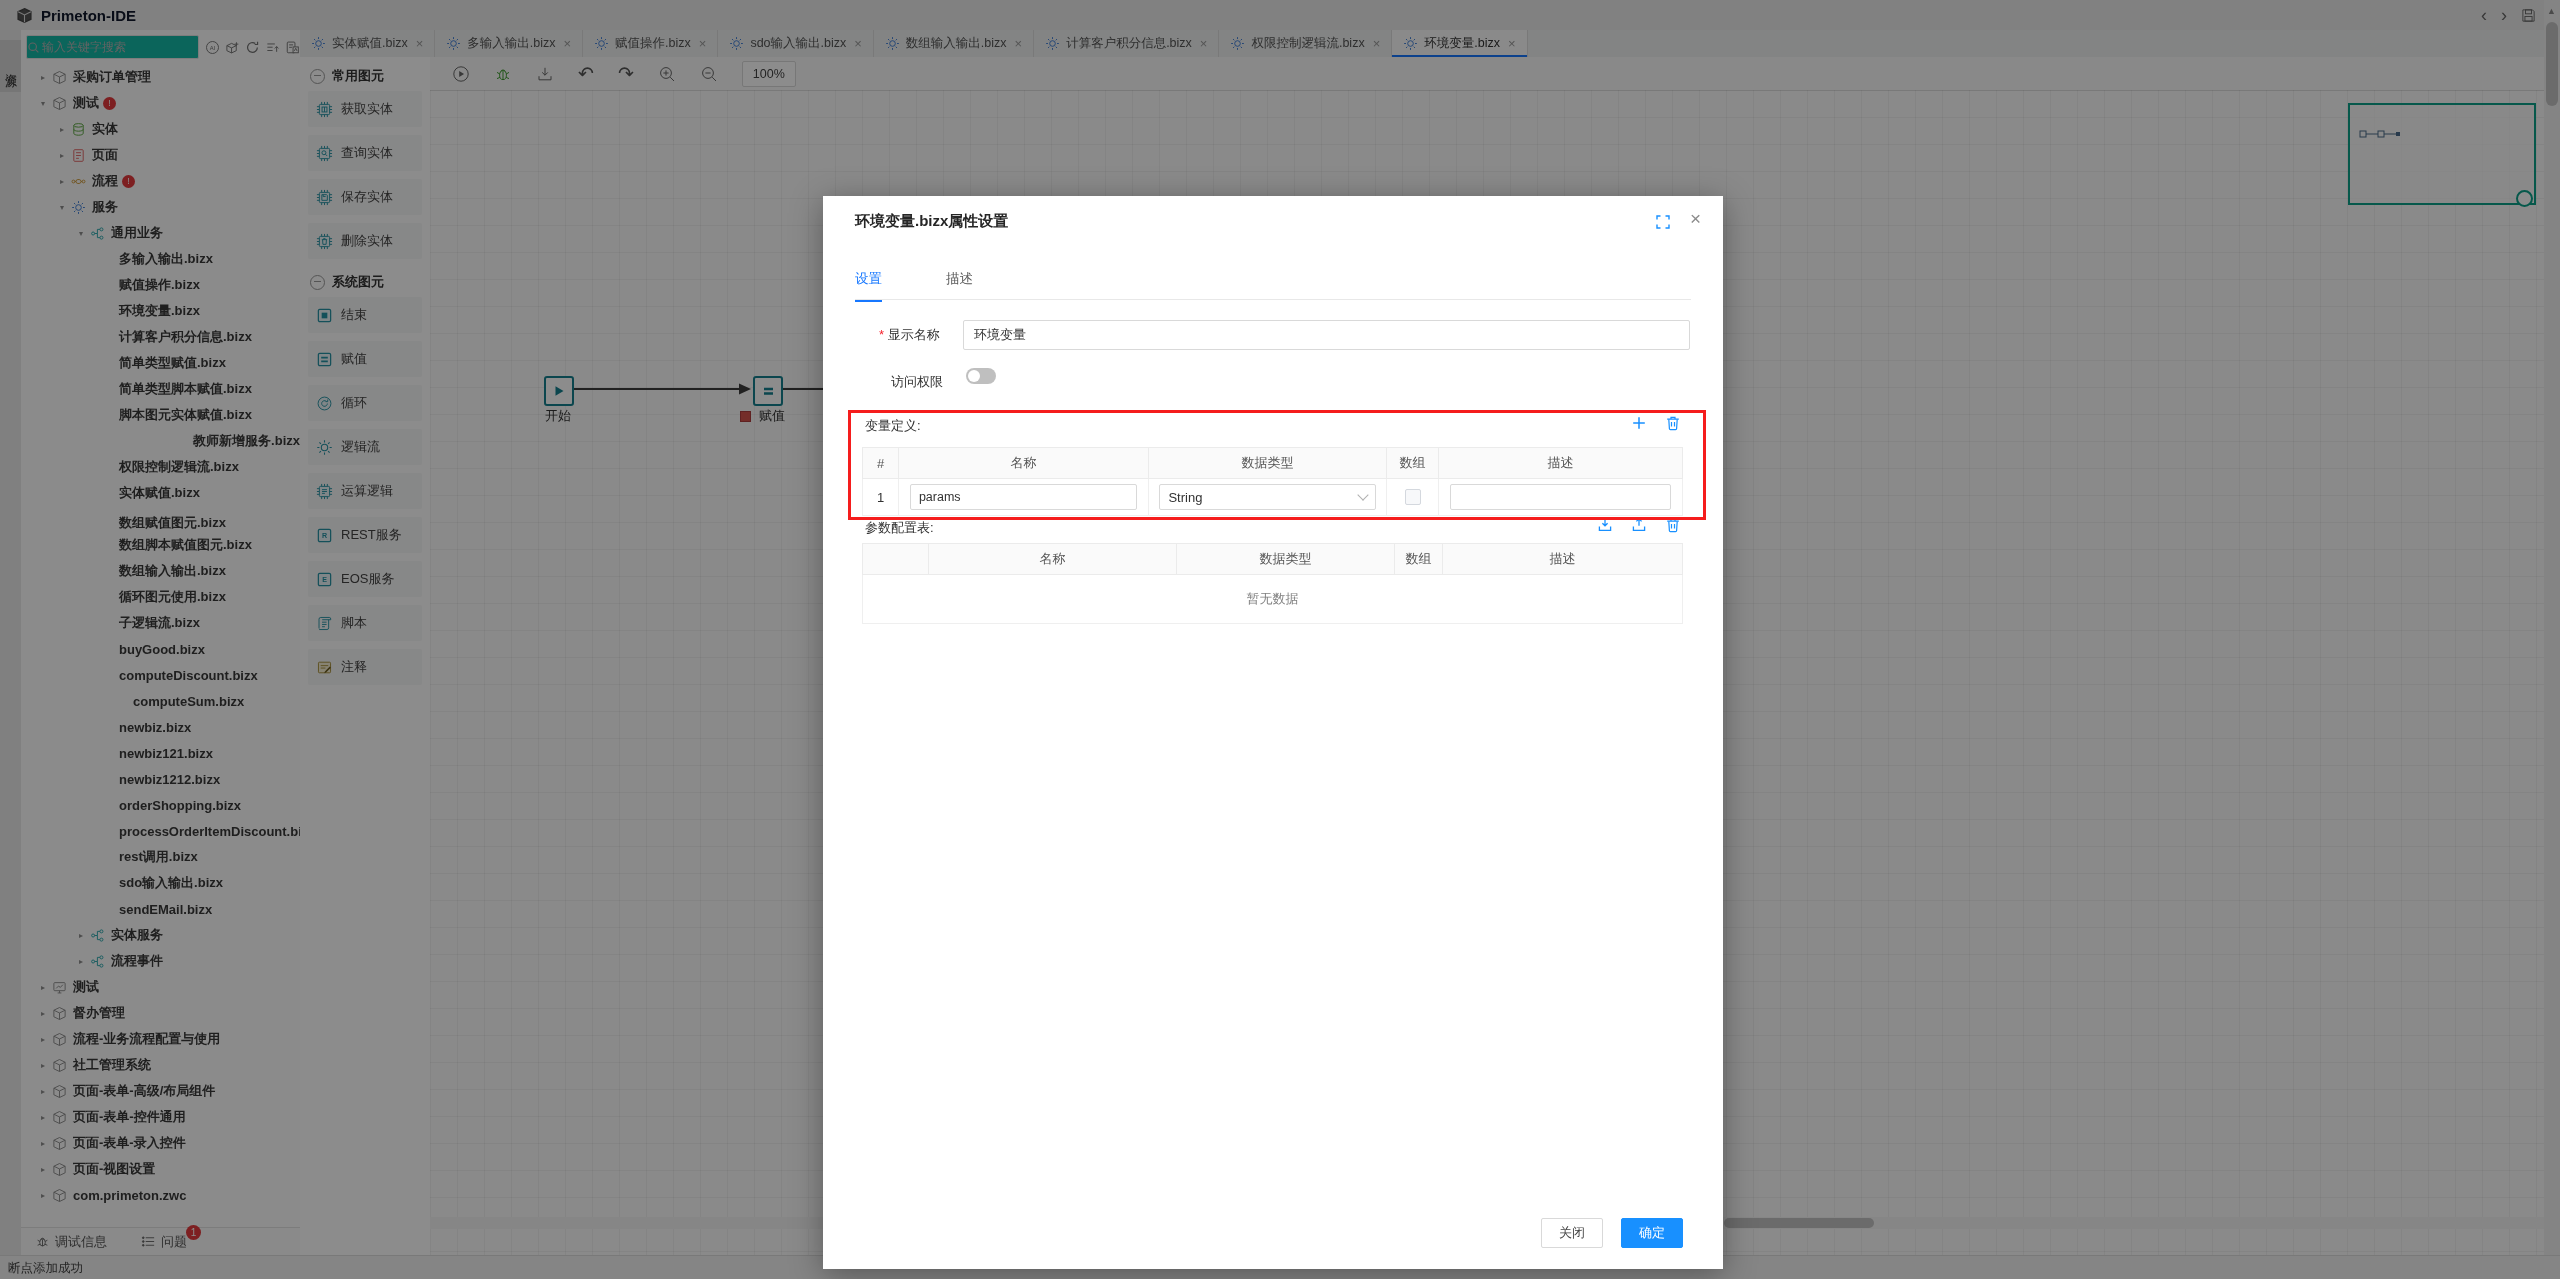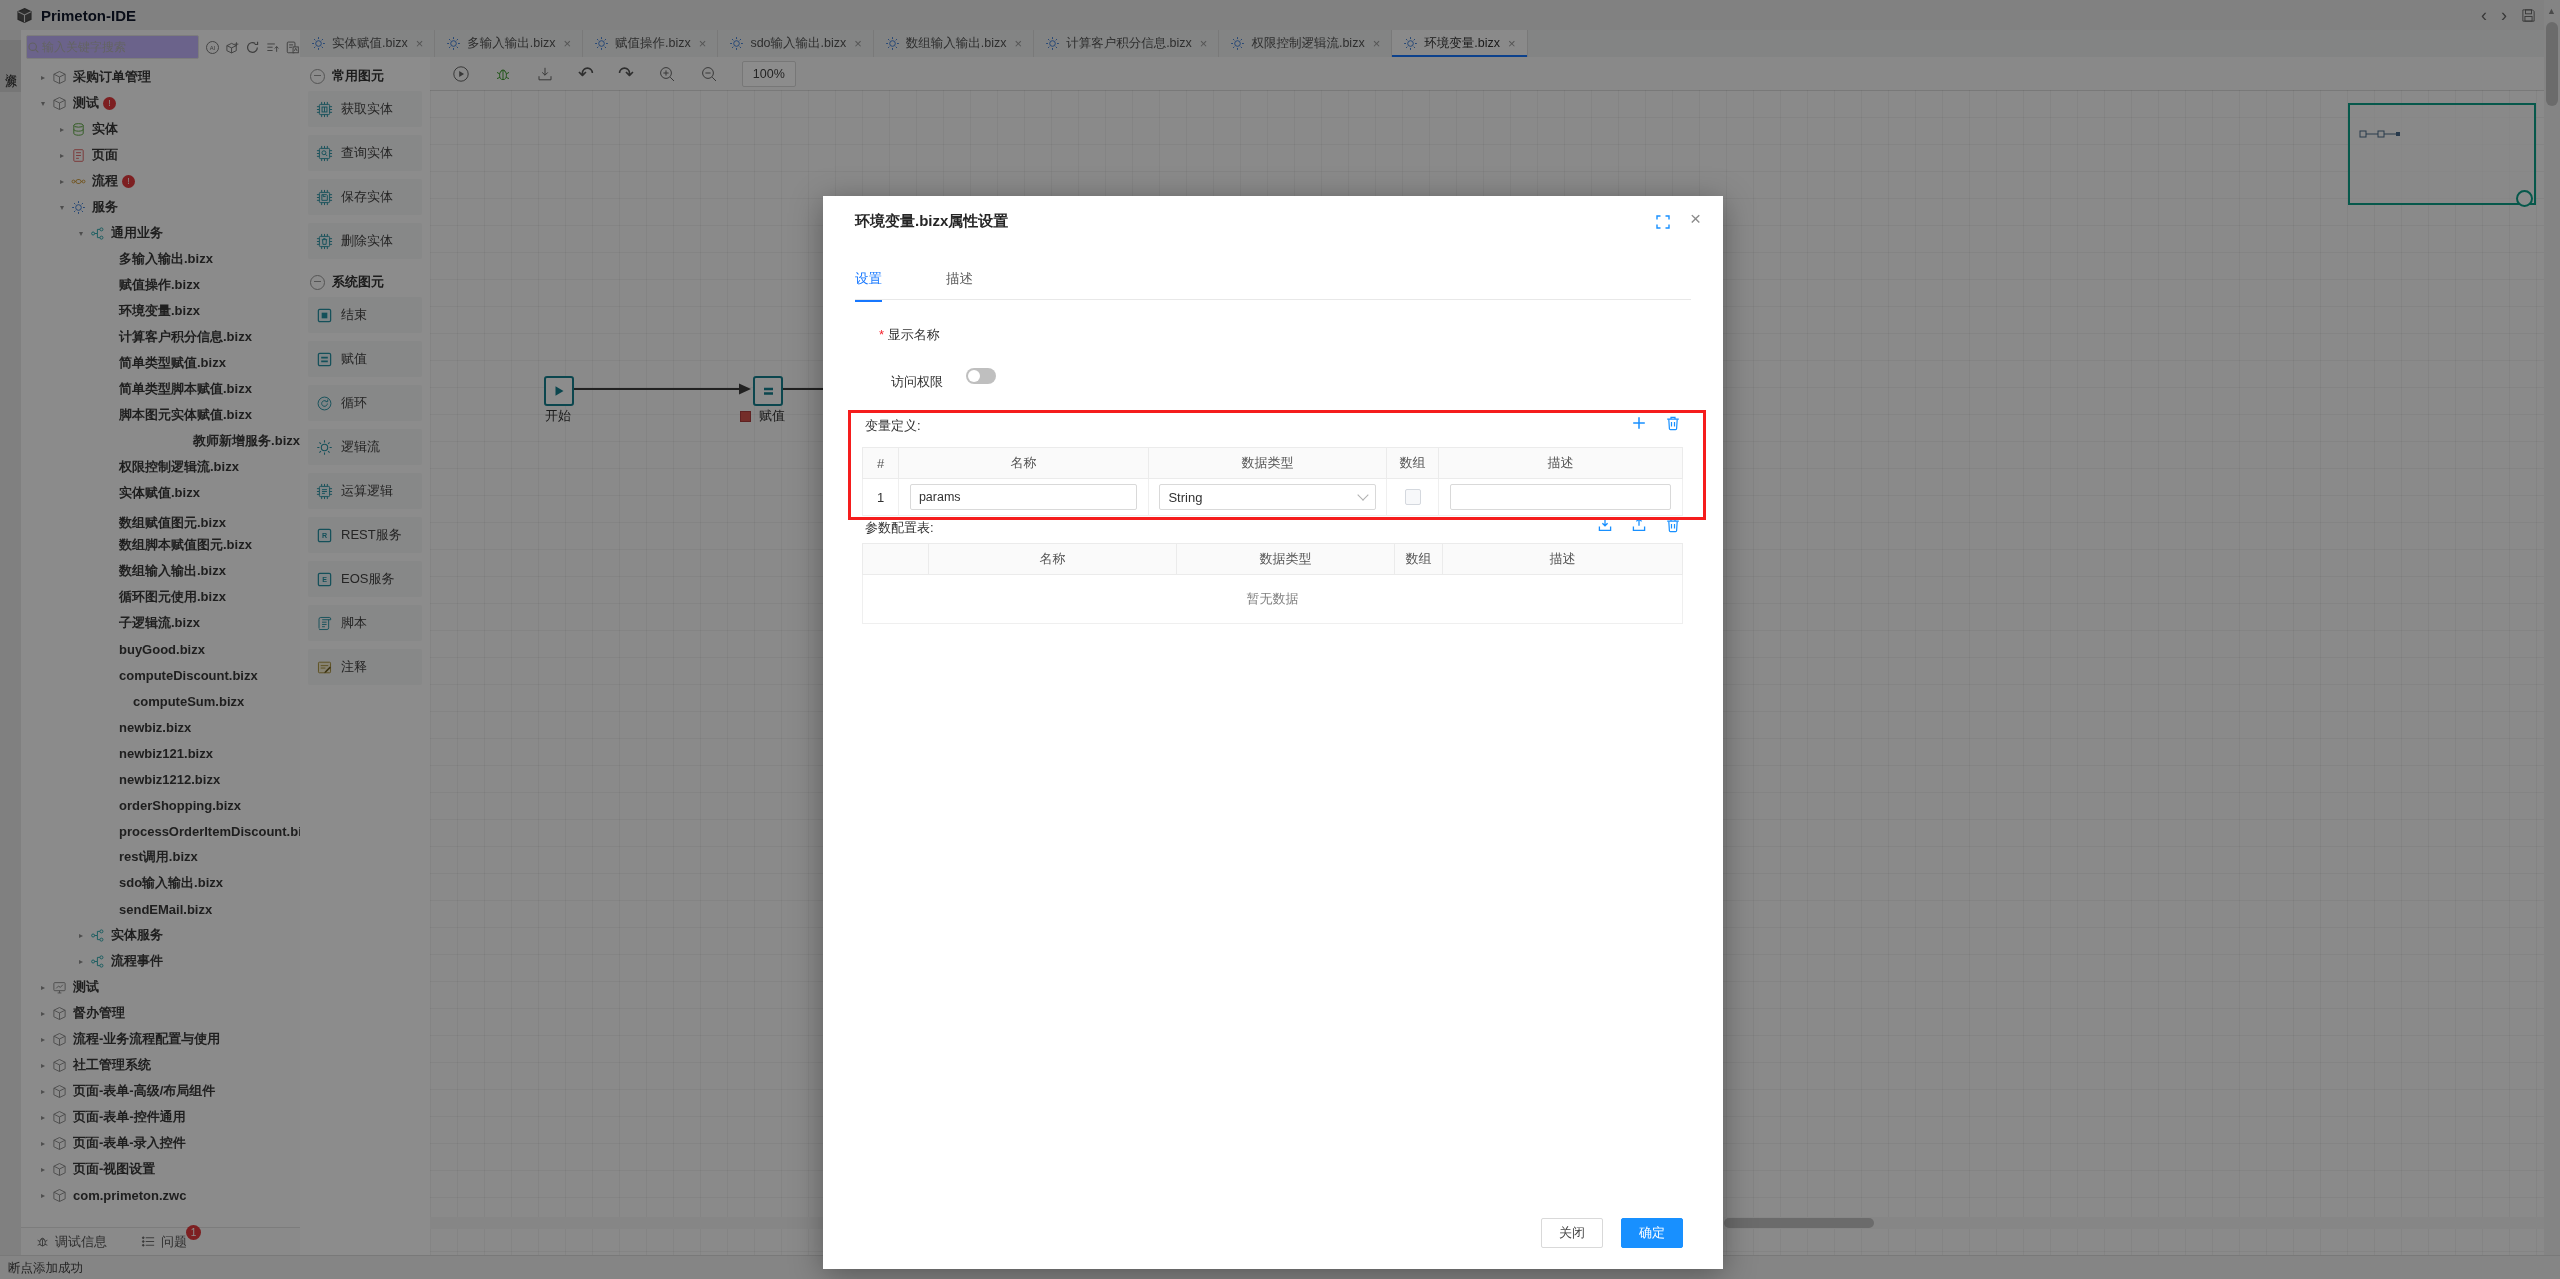--- a/index.html
+++ b/index.html
@@ -19,21 +19,21 @@
 
   
   #activity{left:0;top:30px;width:21px;height:1225px;background:#e9e9e9;border-right:1px solid #d4d4d4;}
   #activity-tab{position:absolute;left:0;top:10px;width:21px;height:52px;background:#d7d7d7;
      display:flex;align-items:center;justify-content:center;}
   #activity-tab span{writing-mode:vertical-lr;text-orientation:upright;font-size:12px;color:#333;letter-spacing:2px;}
 
   
   #explorer{left:21px;top:30px;width:279px;height:1225px;background:#fdfdfd;border-right:1px solid #d6d6d6;overflow:hidden;}
   #search-row{position:absolute;left:0;top:4px;width:279px;height:26px;display:flex;align-items:center;}
-  #search-box{margin-left:5px;width:178px;height:22px;border:1px solid #e3e3e3;border-radius:2px;background:#c4b5fd;
+  #search-box{margin-left:5px;width:178px;height:22px;border:1px solid #e3e3e3;border-radius:2px;background:#14b8a6;
      display:flex;align-items:center;}
   #search-input{border:none;outline:none;background:transparent;width:146px;font-size:12px;color:#333;}
   #search-input::placeholder{color:#b4b4b4;}
   #search-icons{display:flex;align-items:center;gap:5px;margin-left:6px;}
   #tree{position:absolute;left:0;top:34px;width:279px;height:1164px;overflow:hidden;}
   .tree-row{height:26px;display:flex;align-items:center;white-space:nowrap;cursor:pointer;}
   .tree-arrow{width:12px;font-size:8px;color:#8c8c8c;text-align:center;flex:none;margin-right:2px;}
   .tree-ico{width:17px;margin-right:5px;}
   .tree-label{font-size:13px;color:#3a3a3a;font-weight:bold;}
   .tree-dot{width:7px;height:7px;border-radius:50%;background:#2d6ff2;margin:0 8px 0 3px;flex:none;}
@@ -881,20 +881,21 @@
   </span>
   <span id="modal-close">×</span>
 
   <div id="modal-tabs">
       <div class="mtab active">设置</div>
       <div class="mtab">描述</div>
     </div>
   <div id="mtab-divider"></div>
 
   <div class="form-label req" style="left:56px;top:130px;">显示名称</div>
+  <input id="display-name-input" value="环境变量" style="">
   <div class="form-label" style="left:68px;top:177px;">访问权限</div>
   <div id="access-toggle">
       <div class="knob"></div>
     </div>
 
   <div class="section-label" style="left:42px;top:221px;">变量定义:</div>
   <div class="section-icons" style="right:42px;top:219px;" id="var-icons">
       <span class="ico blue-ico">
         <svg width="16" height="16" viewBox="0 0 16 16" stroke="#1890ff" stroke-width="1.5" fill="none">
           <path d="M8 2.2v11.6M2.2 8h11.6"></path>

